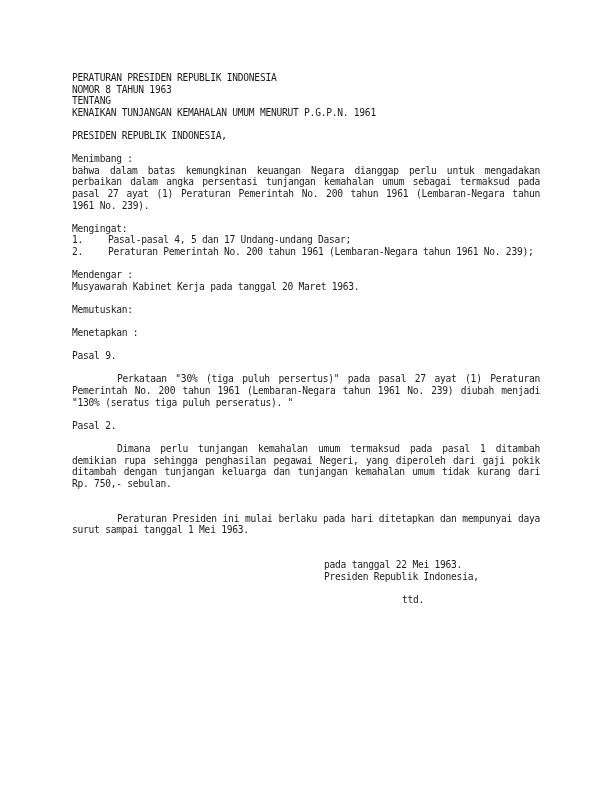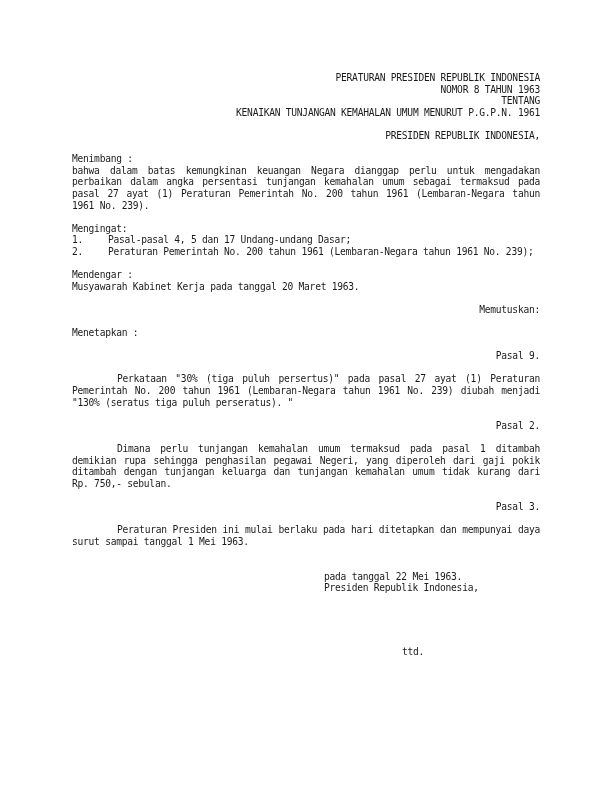--- a/index.html
+++ b/index.html
@@ -3,29 +3,29 @@
 <meta charset="utf-8">
 <style>
   html, body { margin: 0; padding: 0; background: #ffffff; }
   body { width: 612px; height: 792px; position: relative; overflow: hidden; }
   .page {
     position: absolute; left: 72px; top: 72px; width: 468px;
     font-family: "DejaVu Sans Mono", "Liberation Mono", monospace;
     font-size: 9.6px; line-height: 11.6px; color: #1a1a1a;
     letter-spacing: -0.25px;
   }
-  .center { text-align: right; }
+  .center { text-align: left; }
   .justify { text-align: justify; text-align-last: left; }
   .gap { height: 11.6px; }
   .indent { text-indent: 45px; }
   .item { display: flex; }
   .item .num { width: 36px; flex: none; }
   .item .txt { flex: 1; text-align: justify; text-align-last: left; }
   .sign { margin-left: 252px; }
-  .ttd { margin-left: 330px; margin-top: 41px; }
+  .ttd { margin-left: 330px; }
   p { margin: 0; }
 </style>
 </head>
 <body>
 
 <div class="page">
   <div class="center">
     <p>PERATURAN PRESIDEN REPUBLIK INDONESIA</p>
     <p>NOMOR 8 TAHUN 1963</p>
     <p>TENTANG</p>
@@ -63,21 +63,20 @@
   <p class="center">Pasal 9.</p>
   <div class="gap"></div>
   <p class="justify indent">Perkataan "30% (tiga puluh persertus)" pada pasal 27 ayat (1) Peraturan Pemerintah No. 200 tahun 1961 (Lembaran-Negara tahun 1961 No. 239) diubah menjadi "130% (seratus tiga puluh perseratus). "</p>
   <div class="gap"></div>
 
   <p class="center">Pasal 2.</p>
   <div class="gap"></div>
   <p class="justify indent">Dimana perlu tunjangan kemahalan umum termaksud pada pasal 1 ditambah demikian rupa sehingga penghasilan pegawai Negeri, yang diperoleh dari gaji pokik ditambah dengan tunjangan keluarga dan tunjangan kemahalan umum tidak kurang dari Rp. 750,- sebulan.</p>
   <div class="gap"></div>
 
-  <p class="center">Pasal 3.</p>
   <div class="gap"></div>
   <p class="justify indent">Peraturan Presiden ini mulai berlaku pada hari ditetapkan dan mempunyai daya surut sampai tanggal 1 Mei 1963.</p>
   <div class="gap"></div>
   <div class="gap"></div>
 
   <div class="sign">
     <p>pada tanggal 22 Mei 1963.</p>
     <p>Presiden Republik Indonesia,</p>
   </div>
   <div class="gap"></div>

